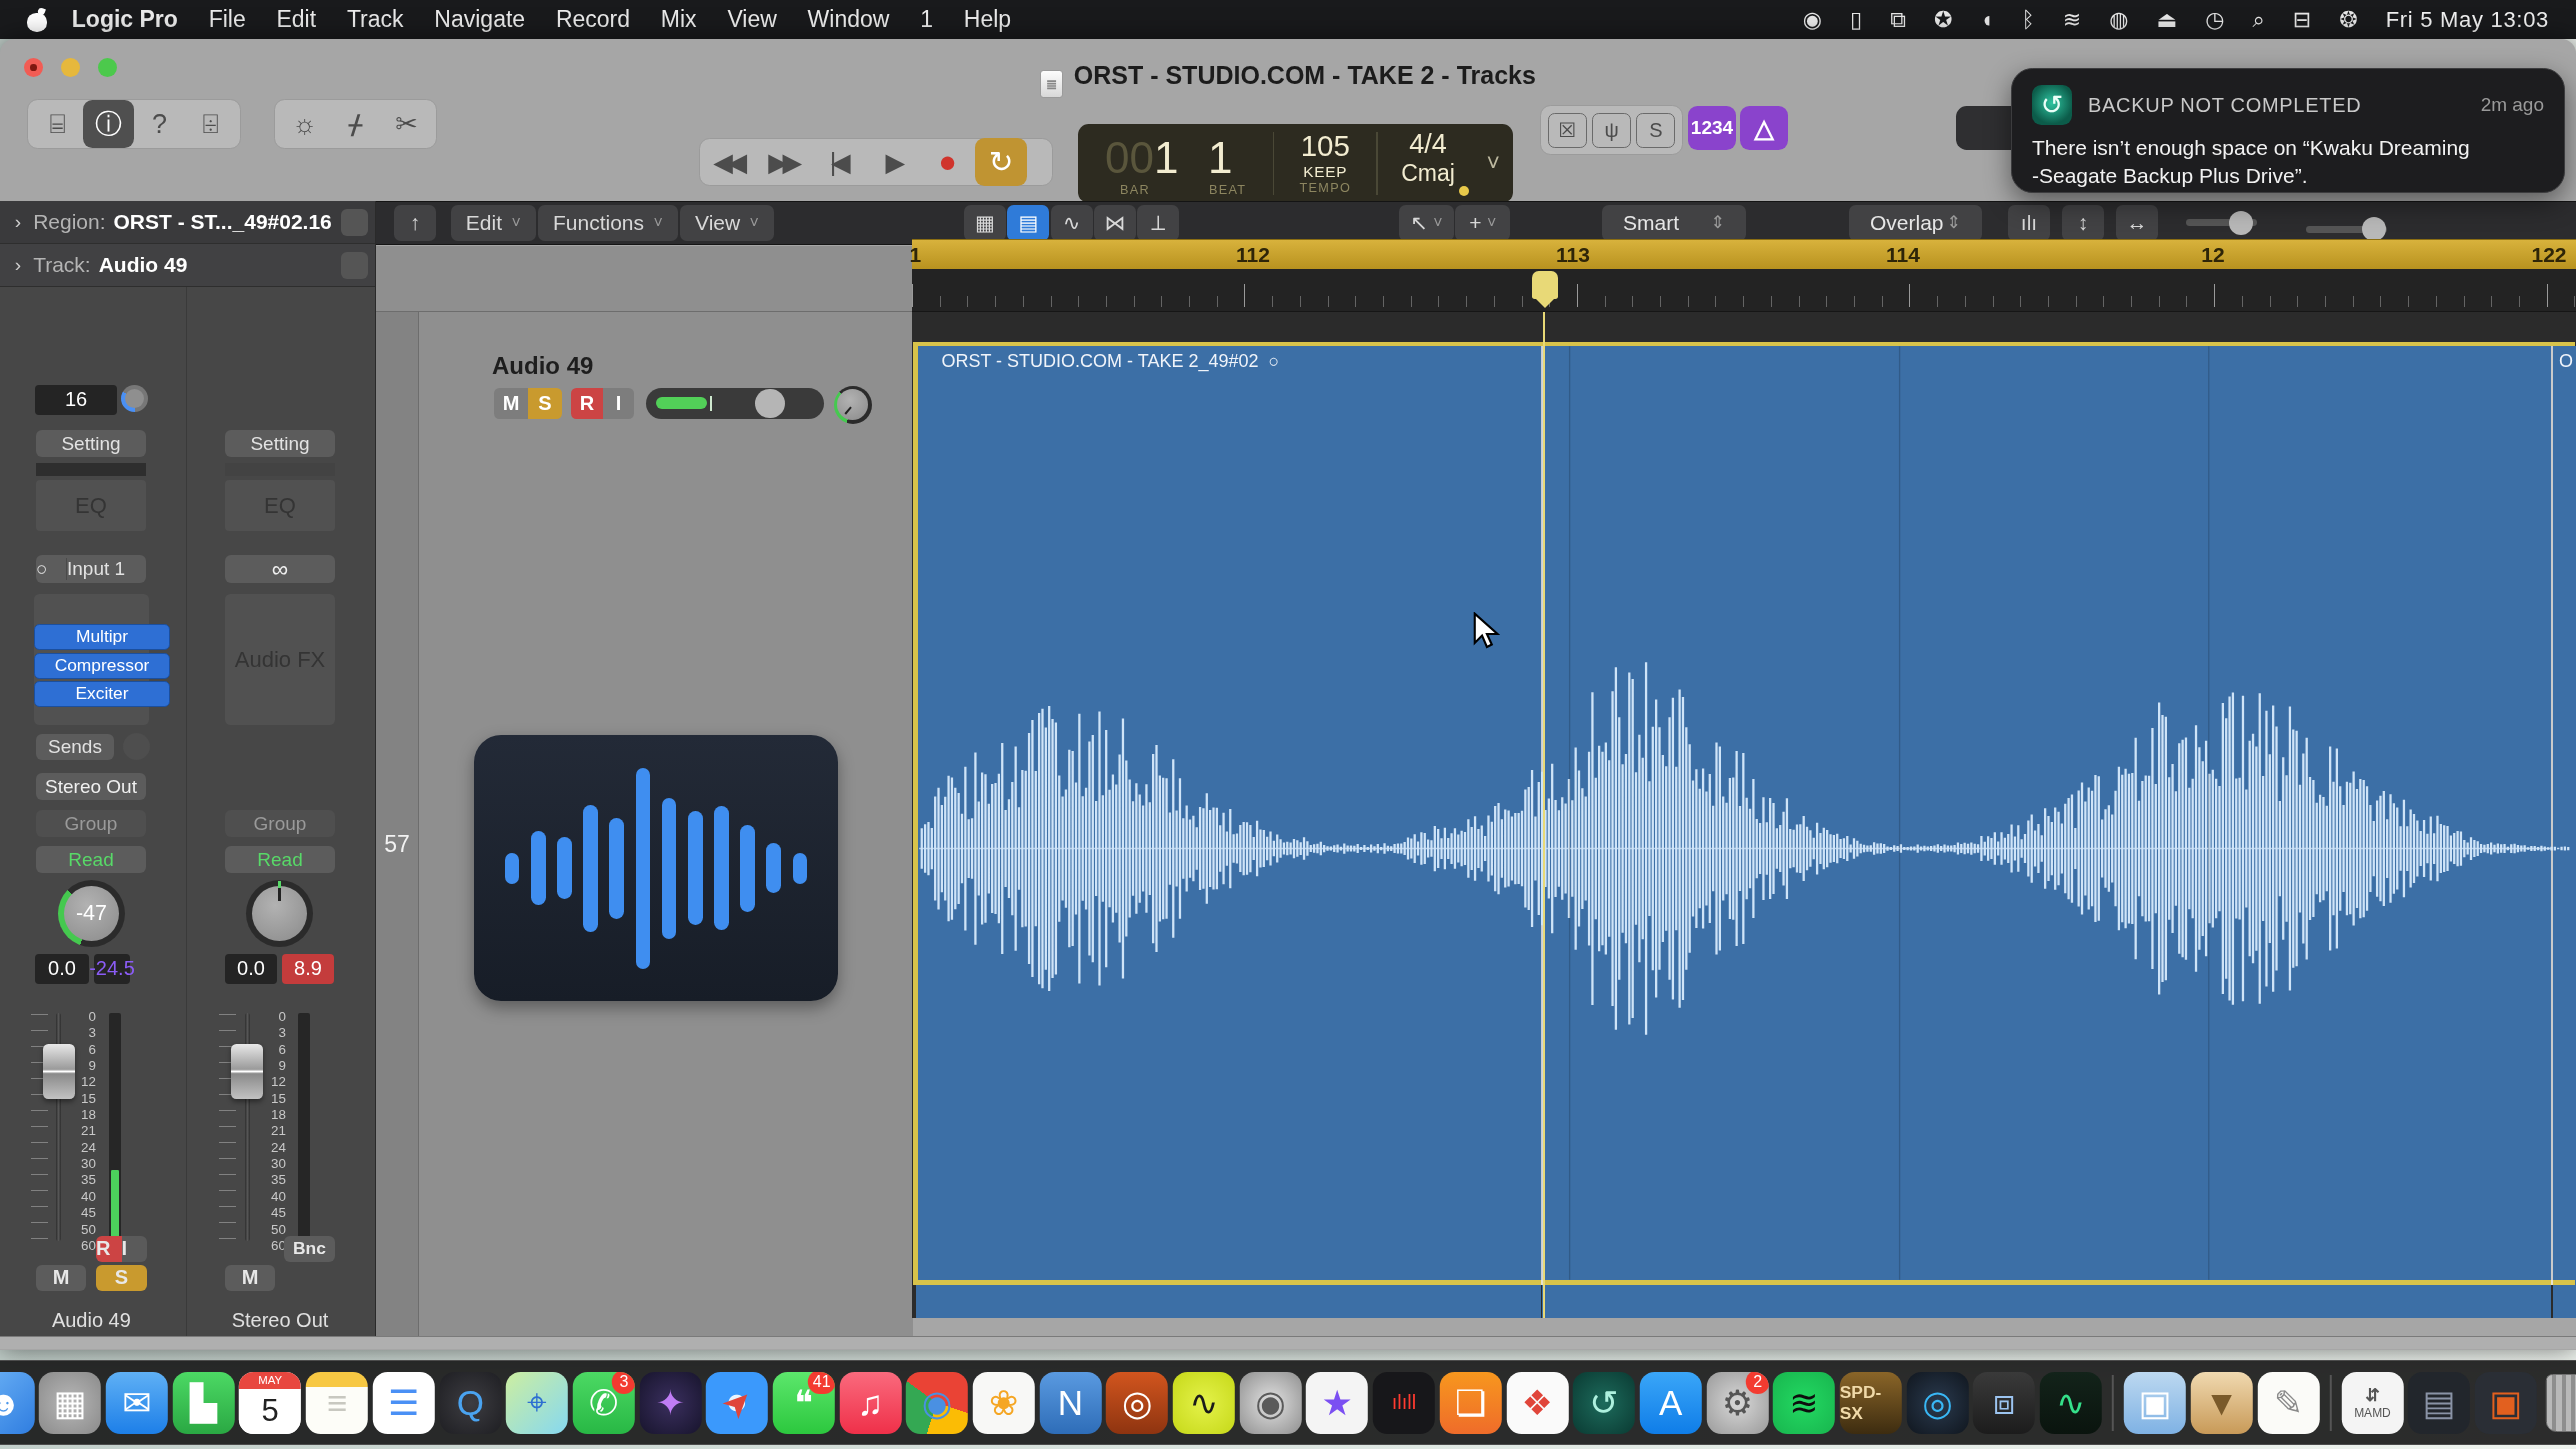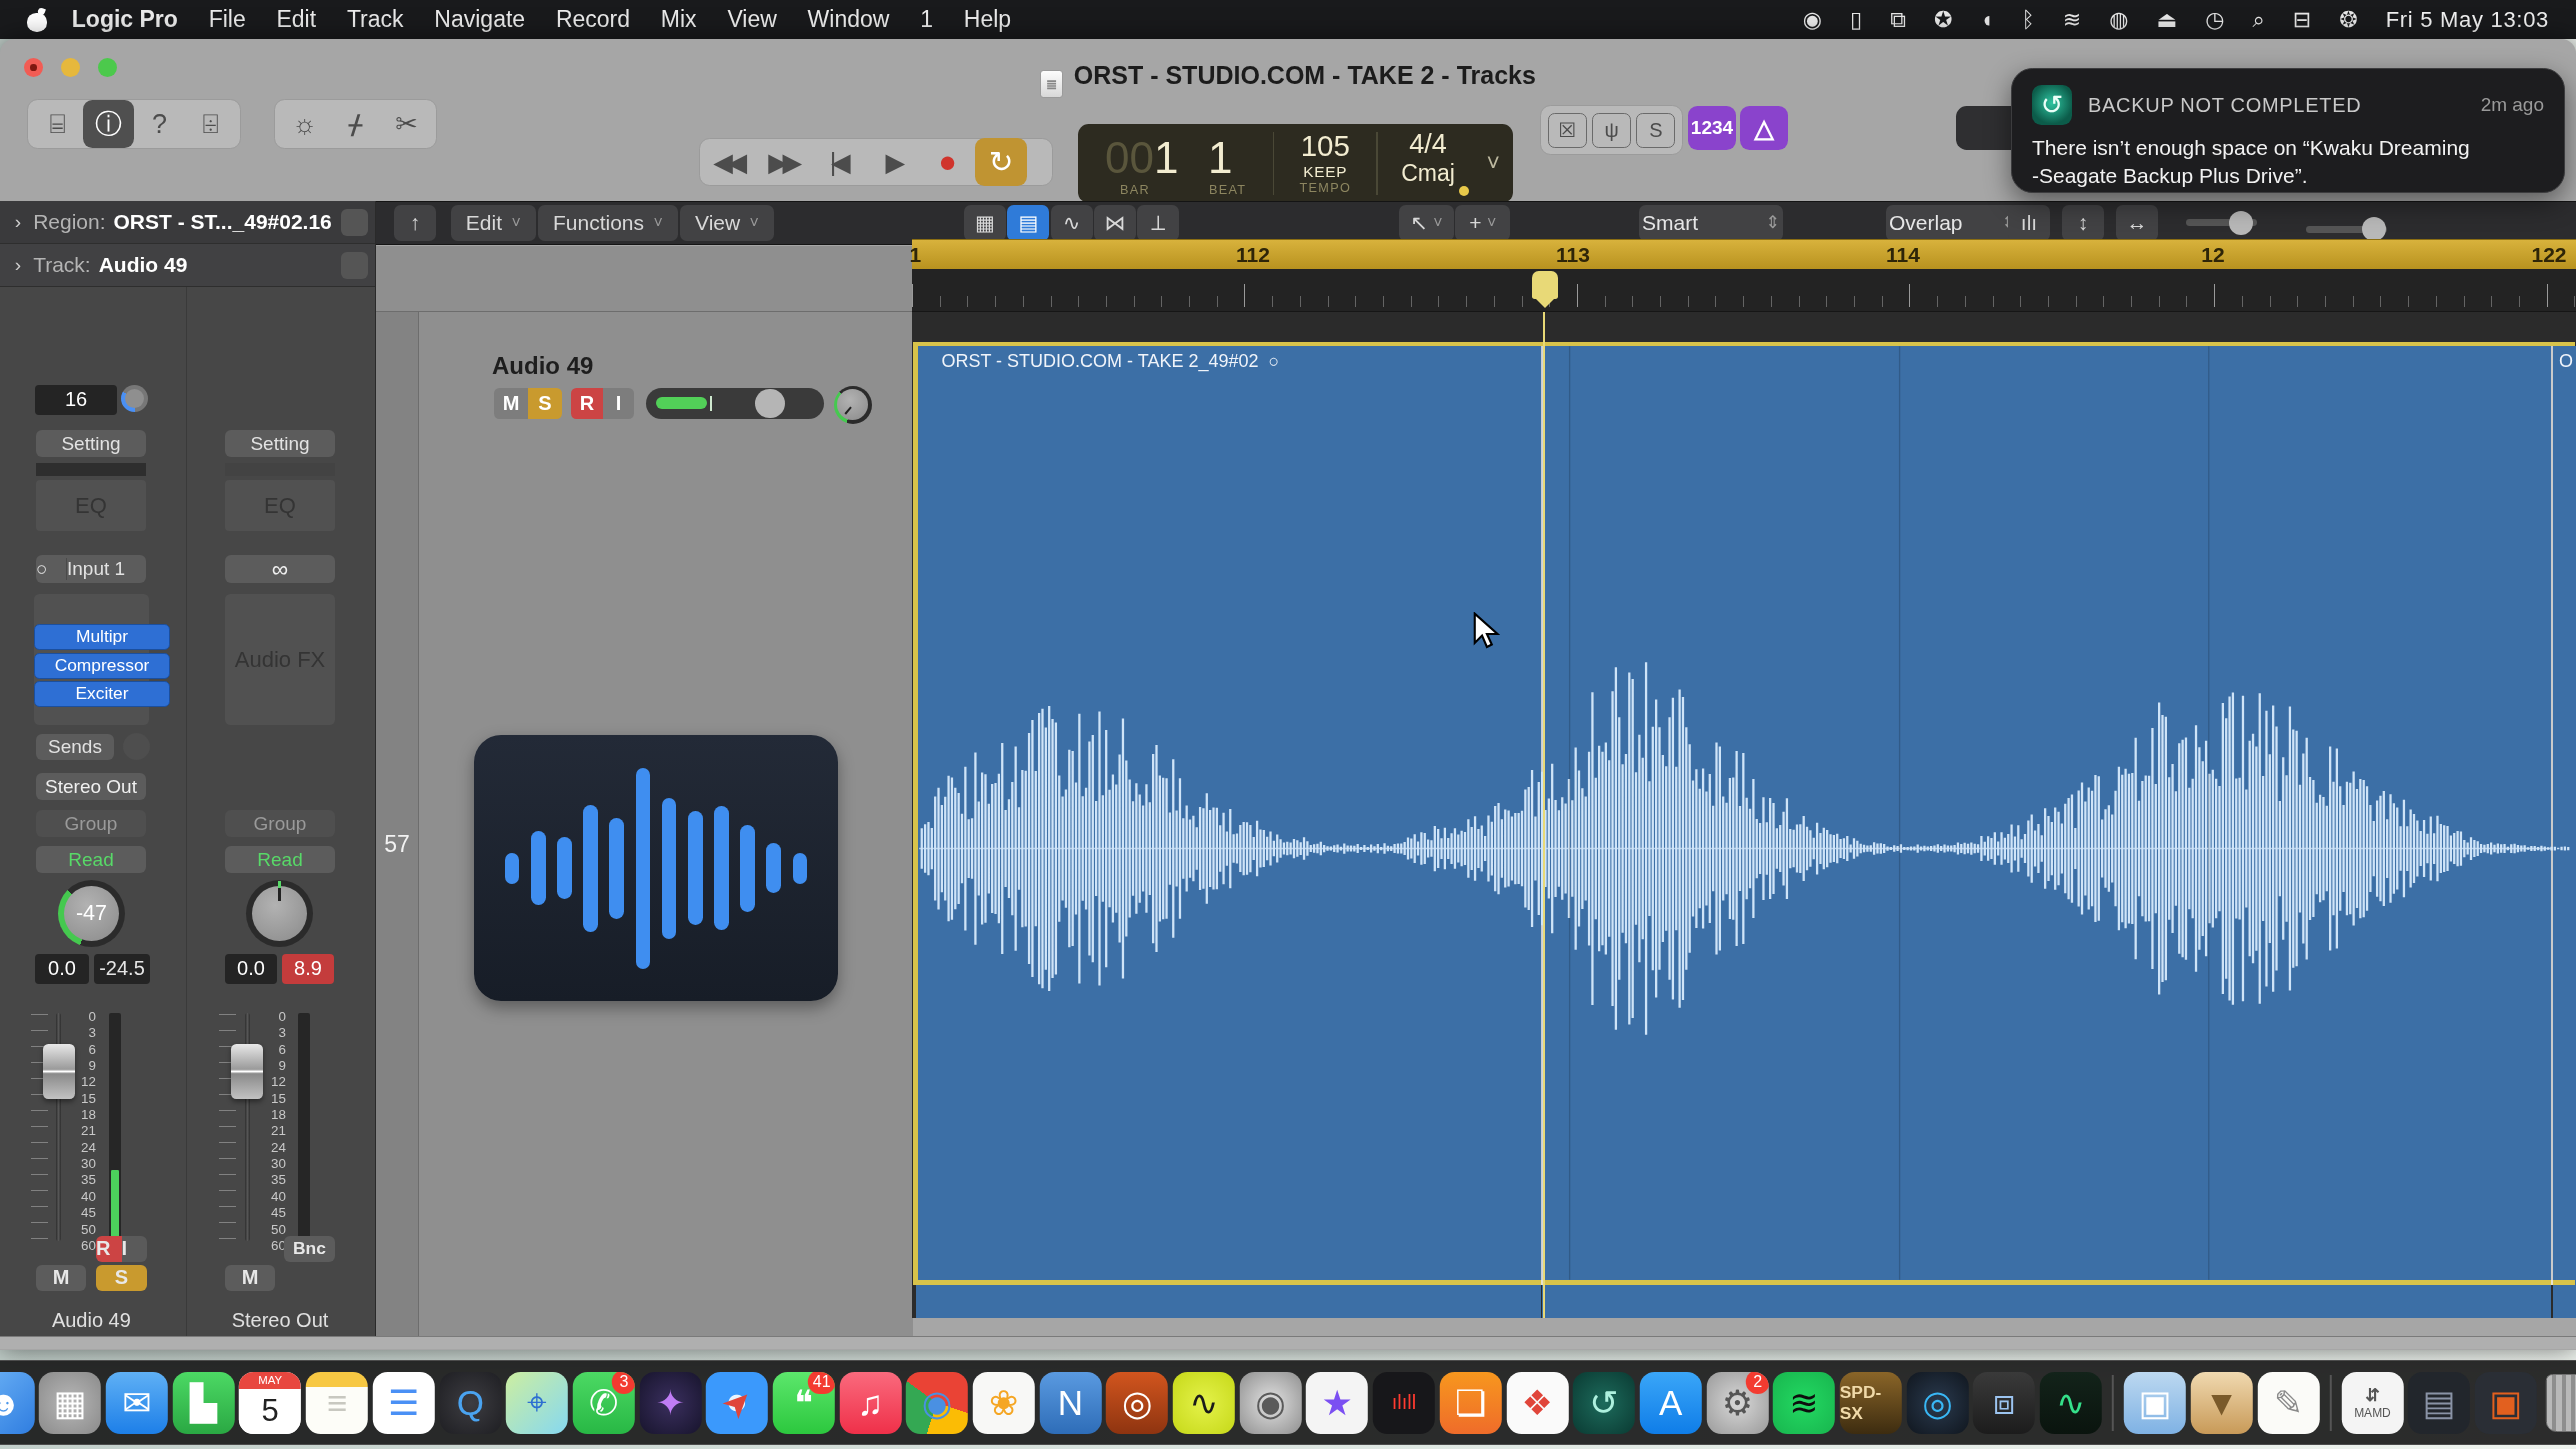--- a/index.html
+++ b/index.html
@@ -69,21 +69,21 @@
   
   #controlbar { left:0; top:201px; width:2576px; height:44px; background:#2c2c2e; border-top:1.3px solid #141414;
                 border-bottom:1.3px solid #151515; }
   .cb-btn { background:#424244; border-radius:6.7px; height:36px; display:flex; align-items:center;
             justify-content:center; color:#d8d8d8; font-size:21px; }
   .cb-btn .chev { font-size:16px; color:#9a9a9a; margin-left:9.4px; }
   .cb-ico { width:42px; }
   .cb-ico.active { background:#2f7bd9; color:#fff; }
   .cb-label { color:#a2a2a2; font-size:21px;margin-top:40px; }
   .cb-select { background:#424244; border-radius:6.7px; height:36px; display:flex; align-items:center;
-               color:#e6e6e6; font-size:21px; padding:0 3px;margin-left:37px; }
+               color:#e6e6e6; font-size:21px; padding:0 21px; }
   .cb-select .updown { margin-left:auto; color:#9a9a9a; font-size:17.4px; }
   .slider-pill { height:6.7px; background:#555; border-radius:3.4px; position:relative; }
   .slider-knob { position:absolute; top:-8.7px; width:24px; height:24px; border-radius:50%; background:#b8b8b8; }
 
   
   #inspector { left:0; top:201px; width:376px; height:1135px; background:#474747; border-right:1.3px solid #2a2a2a; }
   .insp-header { height:43px; display:flex; align-items:center; color:#b4b4b4; font-size:21px; background:#3a3a3c;
                  border-bottom:1.3px solid #2e2e2e; }
   .insp-header .chevron { color:#cfcfcf; margin:0 12px 0 14.8px; font-size:19px; }
   .insp-header .val { color:#fff; margin-left:8px; font-weight:bold; }
@@ -381,21 +381,21 @@
         </div>
       <div class="strip-btn" style="left:36px; top:447px; width:78px; height:25.5px;">Sends</div>
       <div class="abs" style="left:123px; top:446px; width:27px; height:27px; border-radius:50%; background:#4e4e4e;"></div>
       <div class="strip-btn" style="left:36px; top:486px; width:110px; height:27px; color:#f0f0f0;">Stereo Out</div>
       <div class="strip-btn" style="left:36px; top:523px; width:110px; height:27px; background:#4f4f4f; color:#9a9a9a;">Group</div>
       <div class="strip-btn" style="left:36px; top:559px; width:110px; height:27px; color:#58d968;">Read</div>
       <div class="knob-ring" style="left:58px; top:593px; width:67px; height:67px; background:conic-gradient(from 200deg,#45c94f 0 115deg,#2b2b2b 115deg 360deg);">
         <span class="knob-face" style="left:6px; top:6px; width:55px; height:55px;">-47</span>
       </div>
       <div class="valbox" style="left:35px; top:667px; width:54px; height:29.5px;">0.0</div>
-      <div class="valbox" style="left:94px; top:667px; width:56px; height:29.5px; color:#e5e5e5;">-24.5</div>
+      <div class="valbox" style="left:94px; top:667px; width:36px; height:29.5px; color:#8b5cf6;">-24.5</div>
 
       <div class="fader-ticks" style="left:31px; top:727px; height:227px;"></div>
       <div class="fader-track" style="left:56px; top:726px; height:228px;"></div>
       <div class="fader-cap" style="left:43px; top:757px;"></div>
       <div id="scaleL">
           <div class="scale-num" style="left: 72px; top: 722px;">0</div>
           <div class="scale-num" style="left: 72px; top: 738px;">3</div>
           <div class="scale-num" style="left: 72px; top: 755px;">6</div>
           <div class="scale-num" style="left: 72px; top: 771px;">9</div>
           <div class="scale-num" style="left: 72px; top: 787px;">12</div>

